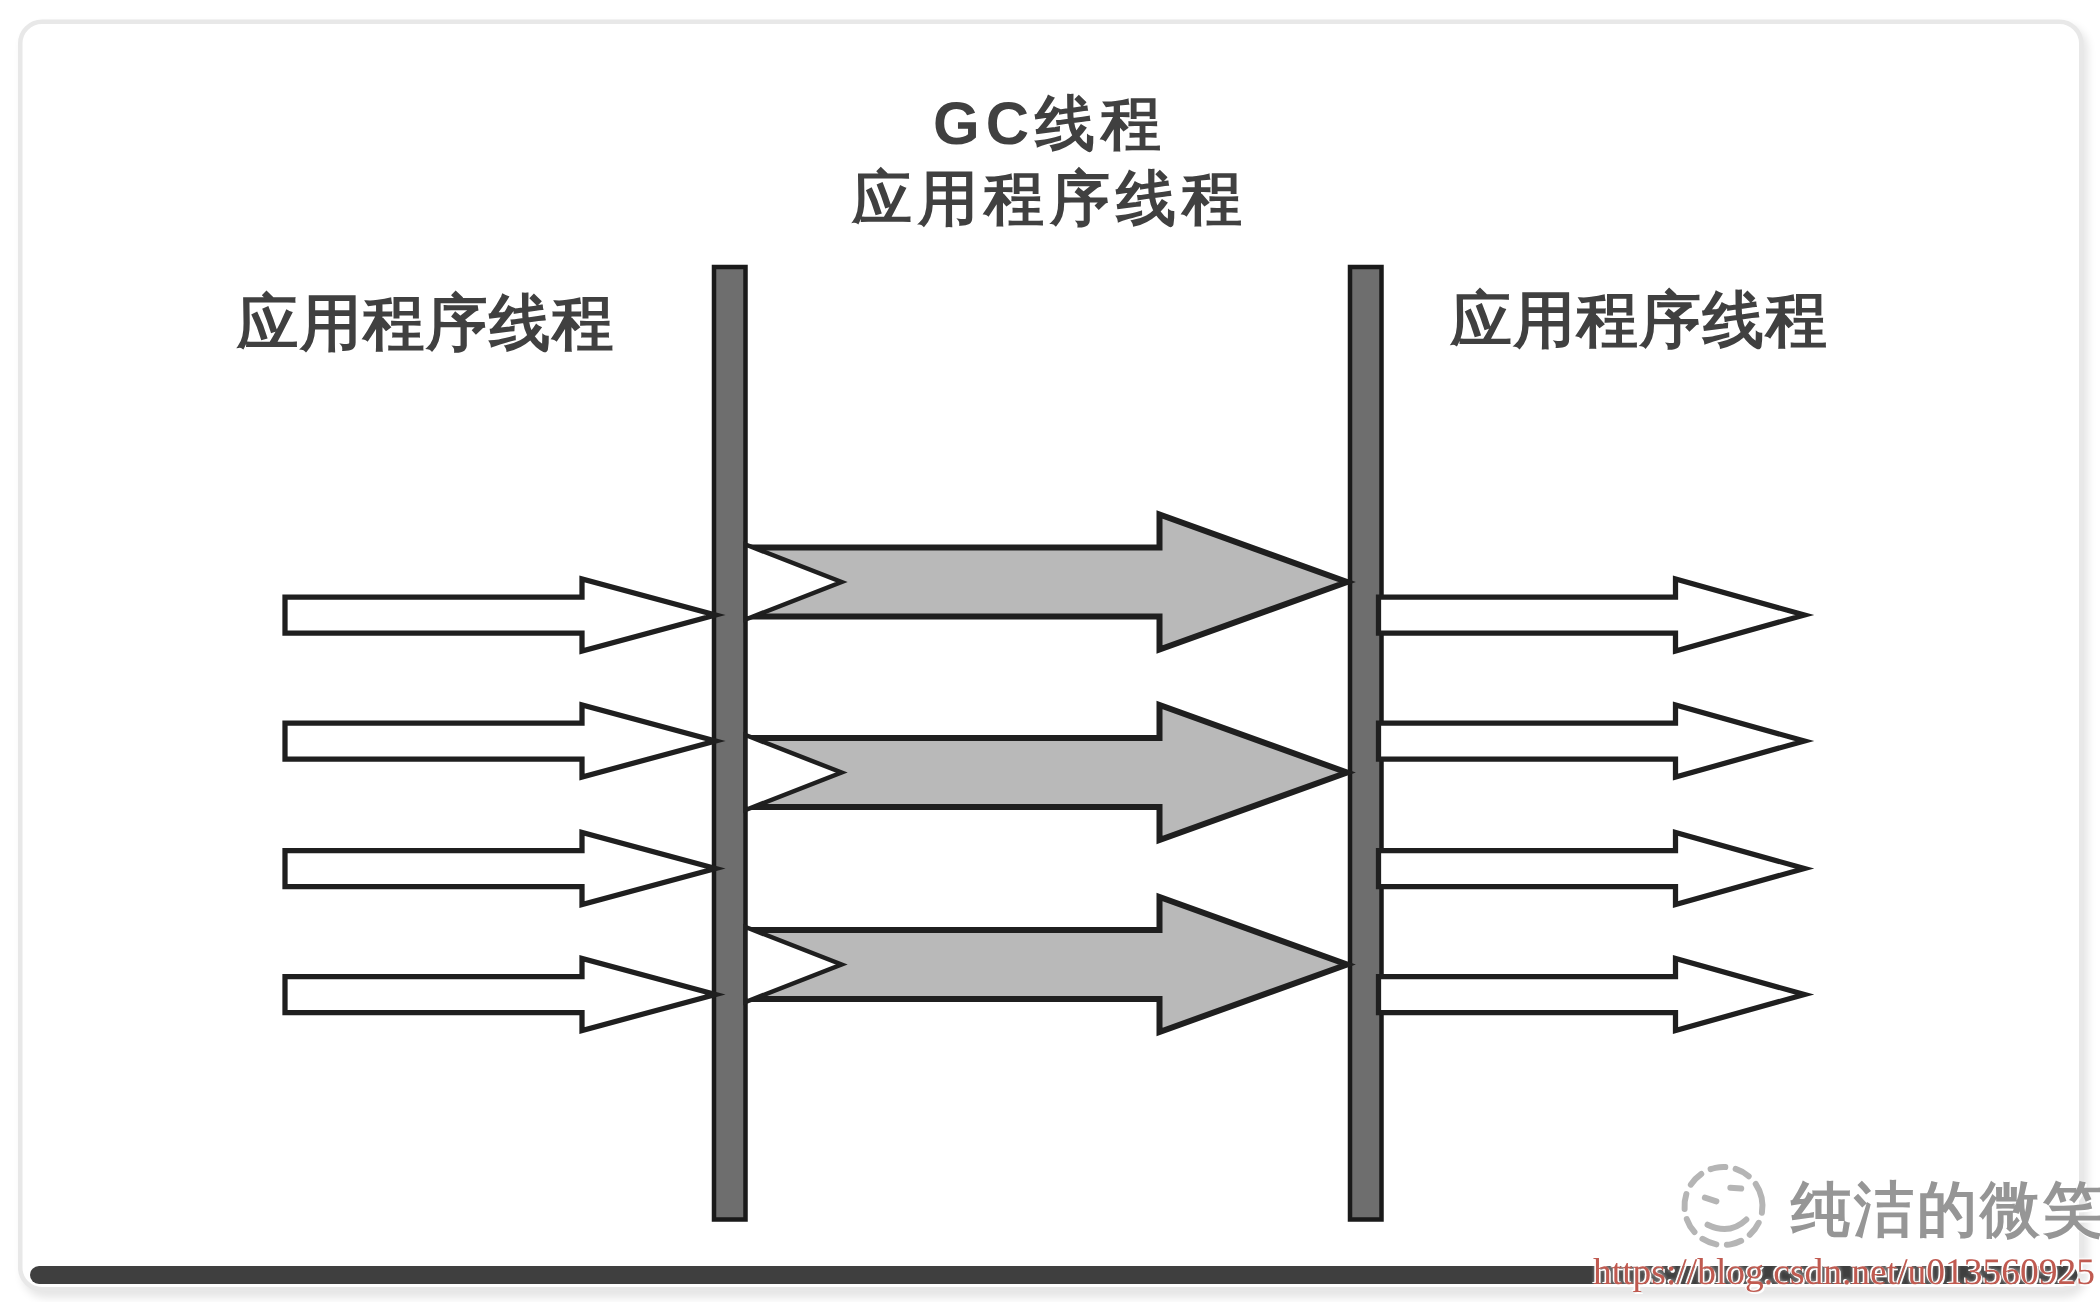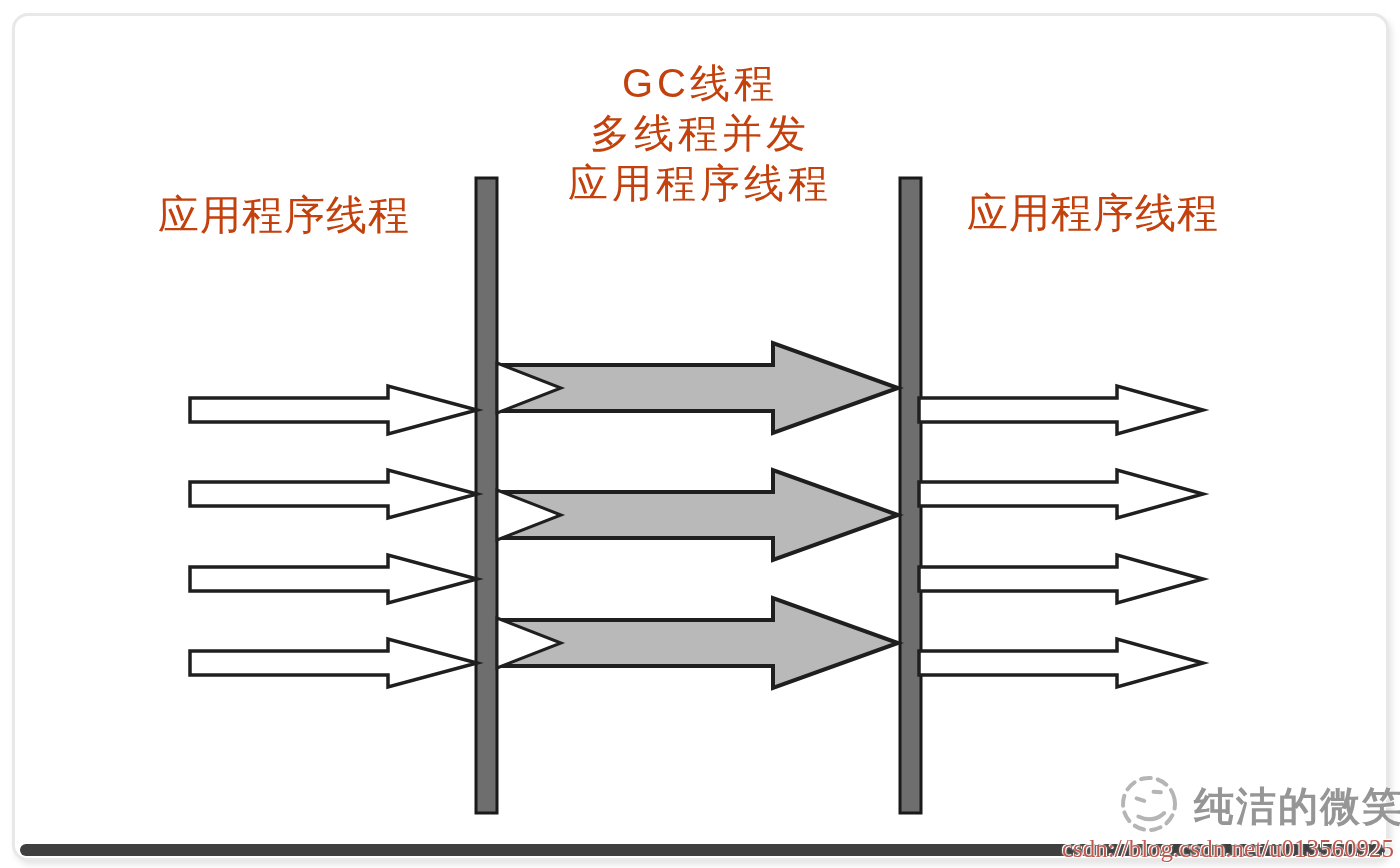--- a/index.html
+++ b/index.html
@@ -8,21 +8,21 @@
     font-family:"Liberation Sans", sans-serif;
     position:relative;overflow:hidden;
   }
   .stage{position:absolute;inset:0;width:1400px;height:868px;overflow:hidden;}
   .photo-card{
     position:absolute;left:12px;top:13px;width:1371px;height:842px;
     border:3px solid #e8e8e8;border-radius:16px;background:#ffffff;
     box-shadow:3px 4px 6px rgba(0,0,0,0.10);
   }
   .diagram-svg{position:absolute;left:0;top:0;width:1400px;height:868px;}
-  .txt{position:absolute;color:#c2410c;font-weight:normal;}
+  .txt{position:absolute;color:#404040;font-weight:bold;}
   .title{
     left:450px;top:58px;width:500px;text-align:center;
     font-size:40px;line-height:50px;letter-spacing:4px;
   }
   .label-left{left:154px;top:188px;width:260px;text-align:center;font-size:41px;letter-spacing:1px;}
   .label-right{left:963px;top:186px;width:260px;text-align:center;font-size:41px;letter-spacing:1px;}
   .bottom-strip{
     position:absolute;left:20px;top:844px;width:1365px;height:12px;
     background:#3f3f3f;border-radius:6px;z-index:1;
   }
@@ -77,27 +77,26 @@
     <g stroke="#b5b5b5" stroke-width="4" fill="none" stroke-linecap="round" transform="rotate(-12 1149 804)">
       <circle cx="1149" cy="804" r="26" stroke-dasharray="10 7"></circle>
       <path d="M1138,796 l7,4"></path>
       <path d="M1156,793 l7,2"></path>
       <path d="M1136,814 q13,10 26,2"></path>
     </g>
   </svg>
 
   <div class="txt title">
     <div>GC线程</div>
-    <div>多线程并发</div>
     <div>应用程序线程</div>
   </div>
 
   <div class="txt label-left">应用程序线程</div>
 
   <div class="txt label-right">应用程序线程</div>
 
   <div class="bottom-strip"></div>
 
   <div class="watermark-text">纯洁的微笑</div>
 
-  <div class="watermark-url">csdn://blog.csdn.net/u013560925</div>
+  <div class="watermark-url">https://blog.csdn.net/u013560925</div>
 
 </div>
 
 </body></html>

